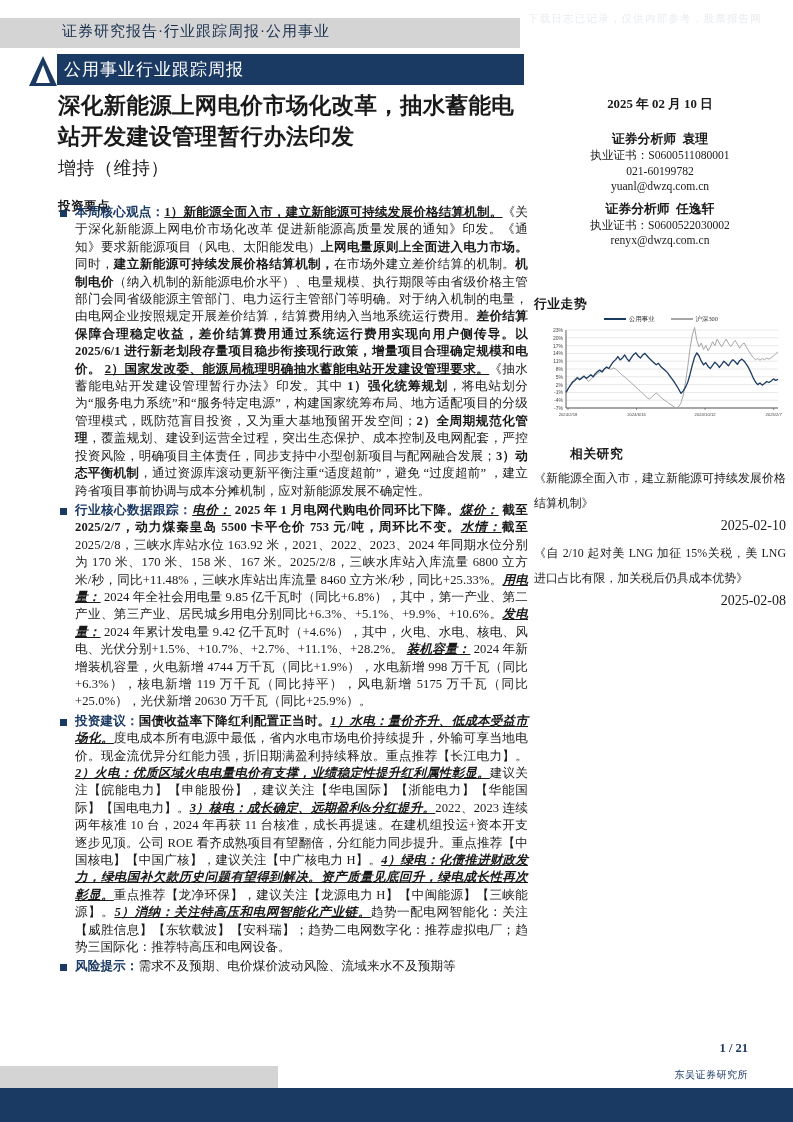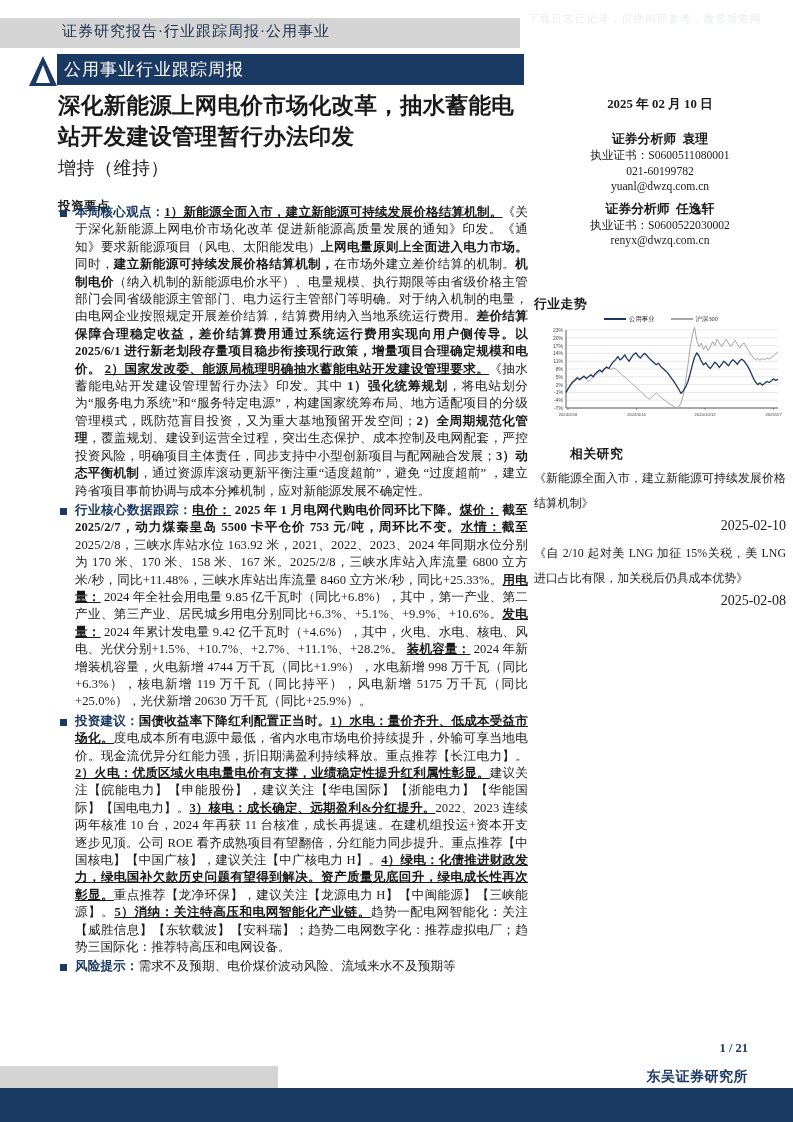--- a/index.html
+++ b/index.html
@@ -128,21 +128,21 @@
     color: #1a1a1a;
     margin: 0;
     letter-spacing: 0.1px;
   }
   .lead {
     font-weight: bold;
     color: #1b3a63;
   }
   b { font-weight: bold; }
   .u { text-decoration: underline; }
-  .ibu { font-weight: bold; text-decoration: underline; }
+  .ibu { font-weight: bold; font-style: italic; text-decoration: underline; }
 
   
   #right-col {
     position: absolute;
     top: 96px;
     left: 534px;
     width: 252px;
     text-align: center;
   }
   #report-date {
@@ -268,22 +268,22 @@
     right: 45px;
     top: 1041px;
     font-size: 12.5px;
     font-weight: bold;
     color: #1b3a63;
   }
   #firm-name {
     position: absolute;
     right: 45px;
     top: 1068px;
-    font-size: 14px;
-    font-weight: bold;
+    font-size: 10px;
+    font-weight: normal;
     color: #1b3a63;
     letter-spacing: 0.5px;
   }
 </style>
 </head>
 <body>
 
 <div id="watermark">下载日志已记录，仅供内部参考，股票报告网</div>
 
 <div id="kicker-band"></div>

